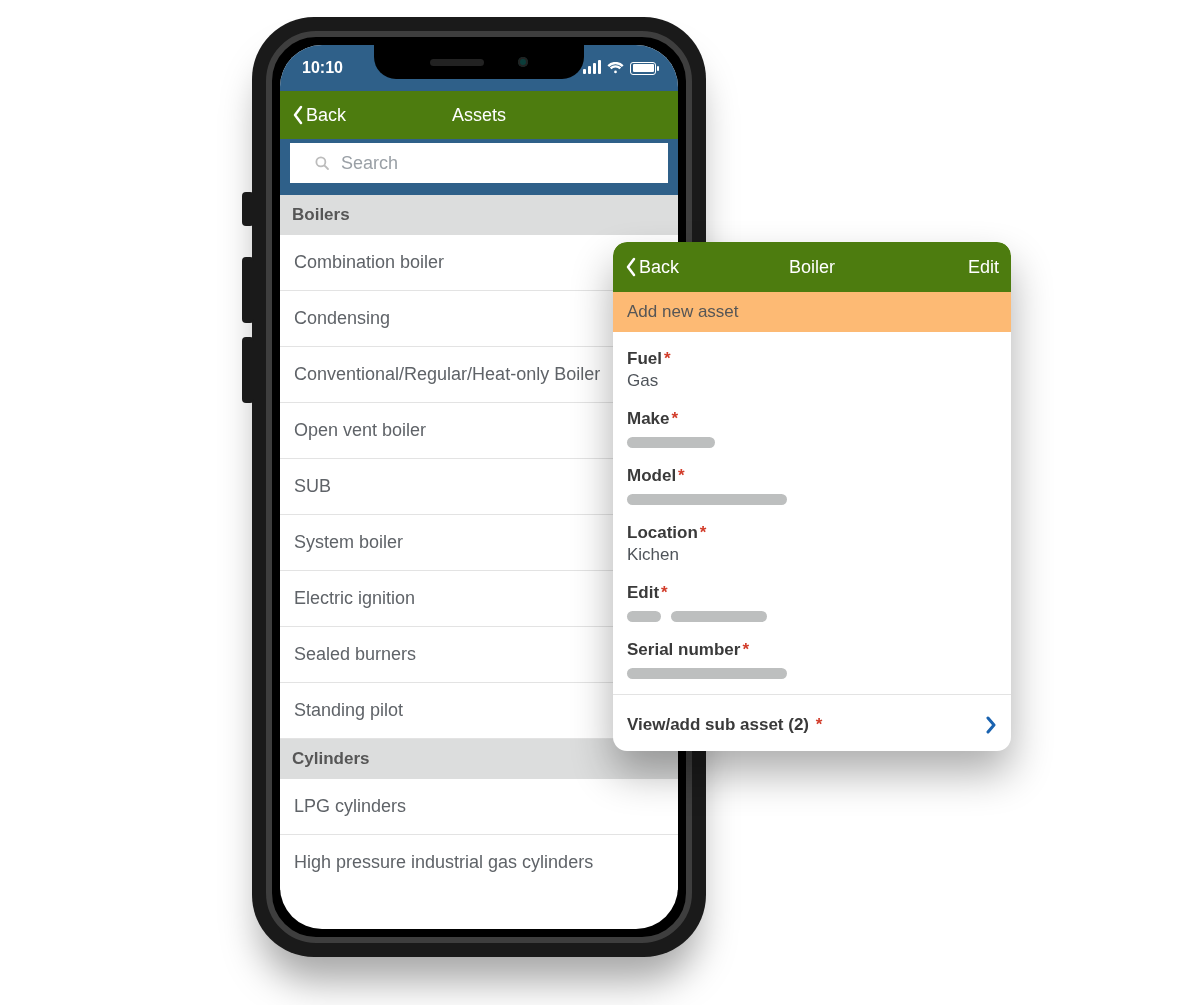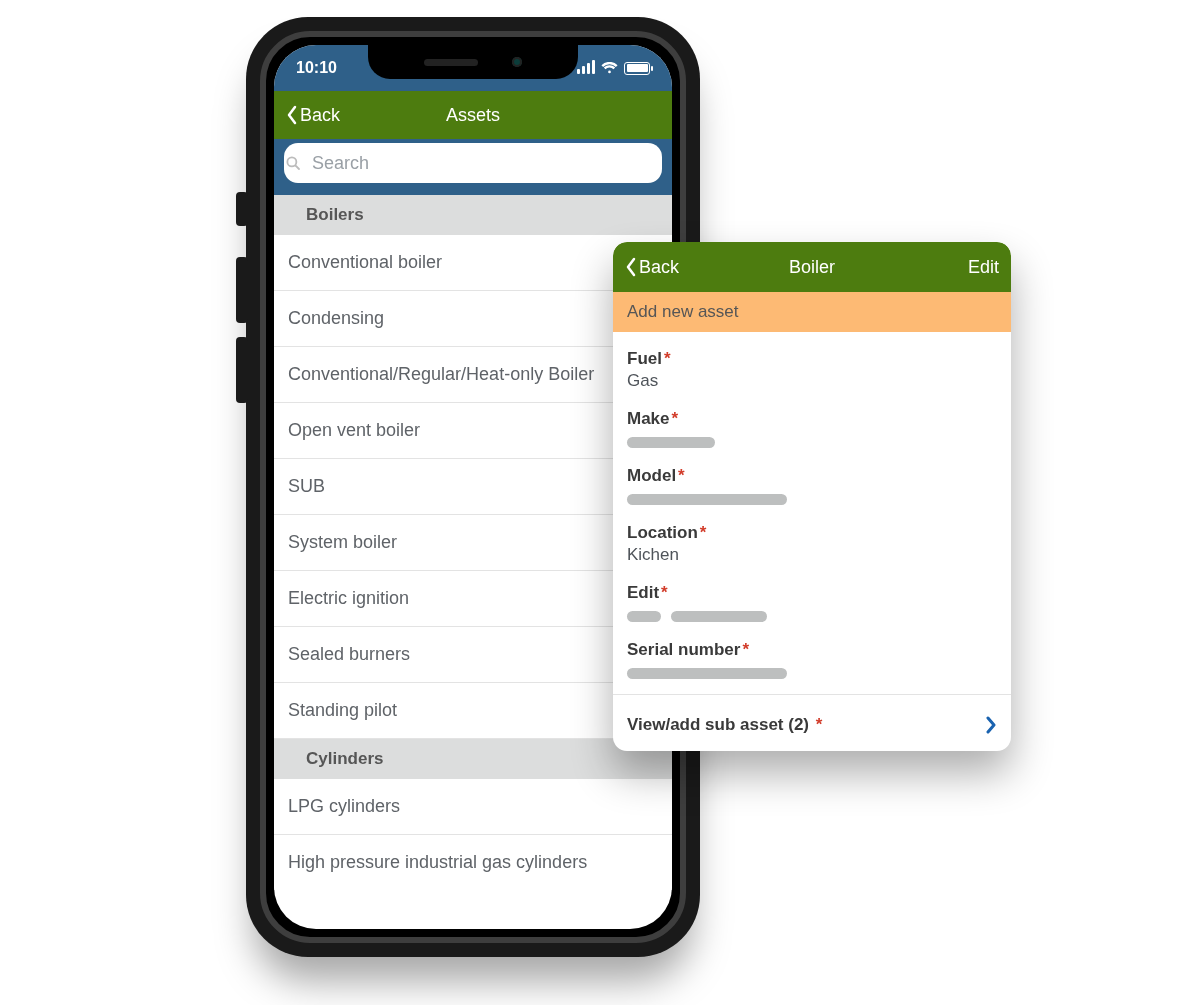--- a/index.html
+++ b/index.html
@@ -1,21 +1,21 @@
 <!DOCTYPE html>
 <html><head>
 <meta charset="utf-8">
 <style>
   * { box-sizing: border-box; margin: 0; padding: 0; font-family: -apple-system, BlinkMacSystemFont, "Segoe UI", Helvetica, Arial, sans-serif; }
   body { width: 1200px; height: 1005px; background: #fff; position: relative; }
 
   
   .phone {
     position: absolute;
-    left: 246px; top: 17px;
+    left: 252px; top: 17px;
     width: 454px; height: 940px;
     border-radius: 62px;
     background: #1a1a1a;
     box-shadow: 0 32px 38px -8px rgba(0,0,0,.35);
   }
   .phone-inner {
     position: absolute; inset: 14px;
     border: 6px solid #3e3e3e;
     border-radius: 50px;
     background: #000;
@@ -70,31 +70,31 @@
   }
   .navbar .back{display:flex;align-items:center;gap:2px;cursor:pointer;}
   .chev-left{width:12px;height:20px;}
   .chev-left polyline{fill:none;stroke:#fff;stroke-width:2.5;stroke-linecap:round;stroke-linejoin:round;}
   .navbar .title{position:absolute;left:50%;transform:translateX(-50%);font-weight:400;}
   .navbar .edit{margin-left:auto;}
 
   
   .searchwrap{background:#2f6089;padding:4px 10px 12px;}
   .search{
-    background:#fff;border-radius:14px;height:40px;
-    display:flex;align-items:center;gap:10px;padding:0 0;color:#9aa0a6;
+    background:#fff;border-radius:0;height:40px;
+    display:flex;align-items:center;gap:10px;padding:0 23px;color:#9aa0a6;
   }
   .search svg{width:18px;height:18px;flex:none;}
   .search input{border:0;outline:0;font-size:18px;color:#333;width:100%;background:transparent;}
   .search input::placeholder{color:#9aa0a6;}
 
   
   .section-header{
     background:#dcdddd;color:#565656;font-weight:700;
-    padding:10px 32px;font-size:17px;
+    padding:10px 12px;font-size:17px;
   }
   .row{
     background:#fff;color:#5f6368;font-size:18px;
     padding:17px 14px;border-bottom:1px solid #e3e3e3;
   }
 
   
   .card{
     position:absolute;left:613px;top:242px;width:398px;
     background:#fff;border-radius:14px;overflow:hidden;
@@ -172,21 +172,21 @@
           <svg viewBox="0 0 24 24">
             <circle cx="10.5" cy="10.5" r="6" fill="none" stroke="#bcbcbc" stroke-width="2.4"></circle>
             <line x1="15.5" y1="15.5" x2="20" y2="20" stroke="#bcbcbc" stroke-width="2.4" stroke-linecap="round"></line>
           </svg>
           <input type="text" placeholder="Search" style="">
         </div>
       </div>
 
       <div>
         <div class="section-header">Boilers</div>
-        <div class="row">Conventional boiler</div>
+        <div class="row">Combination boiler</div>
         <div class="row">Condensing</div>
         <div class="row">Conventional/Regular/Heat-only Boiler</div>
         <div class="row">Open vent boiler</div>
         <div class="row">SUB</div>
         <div class="row">System boiler</div>
 
         <div class="row">Electric ignition</div>
         <div class="row">Sealed burners</div>
         <div class="row">Standing pilot</div>
 

